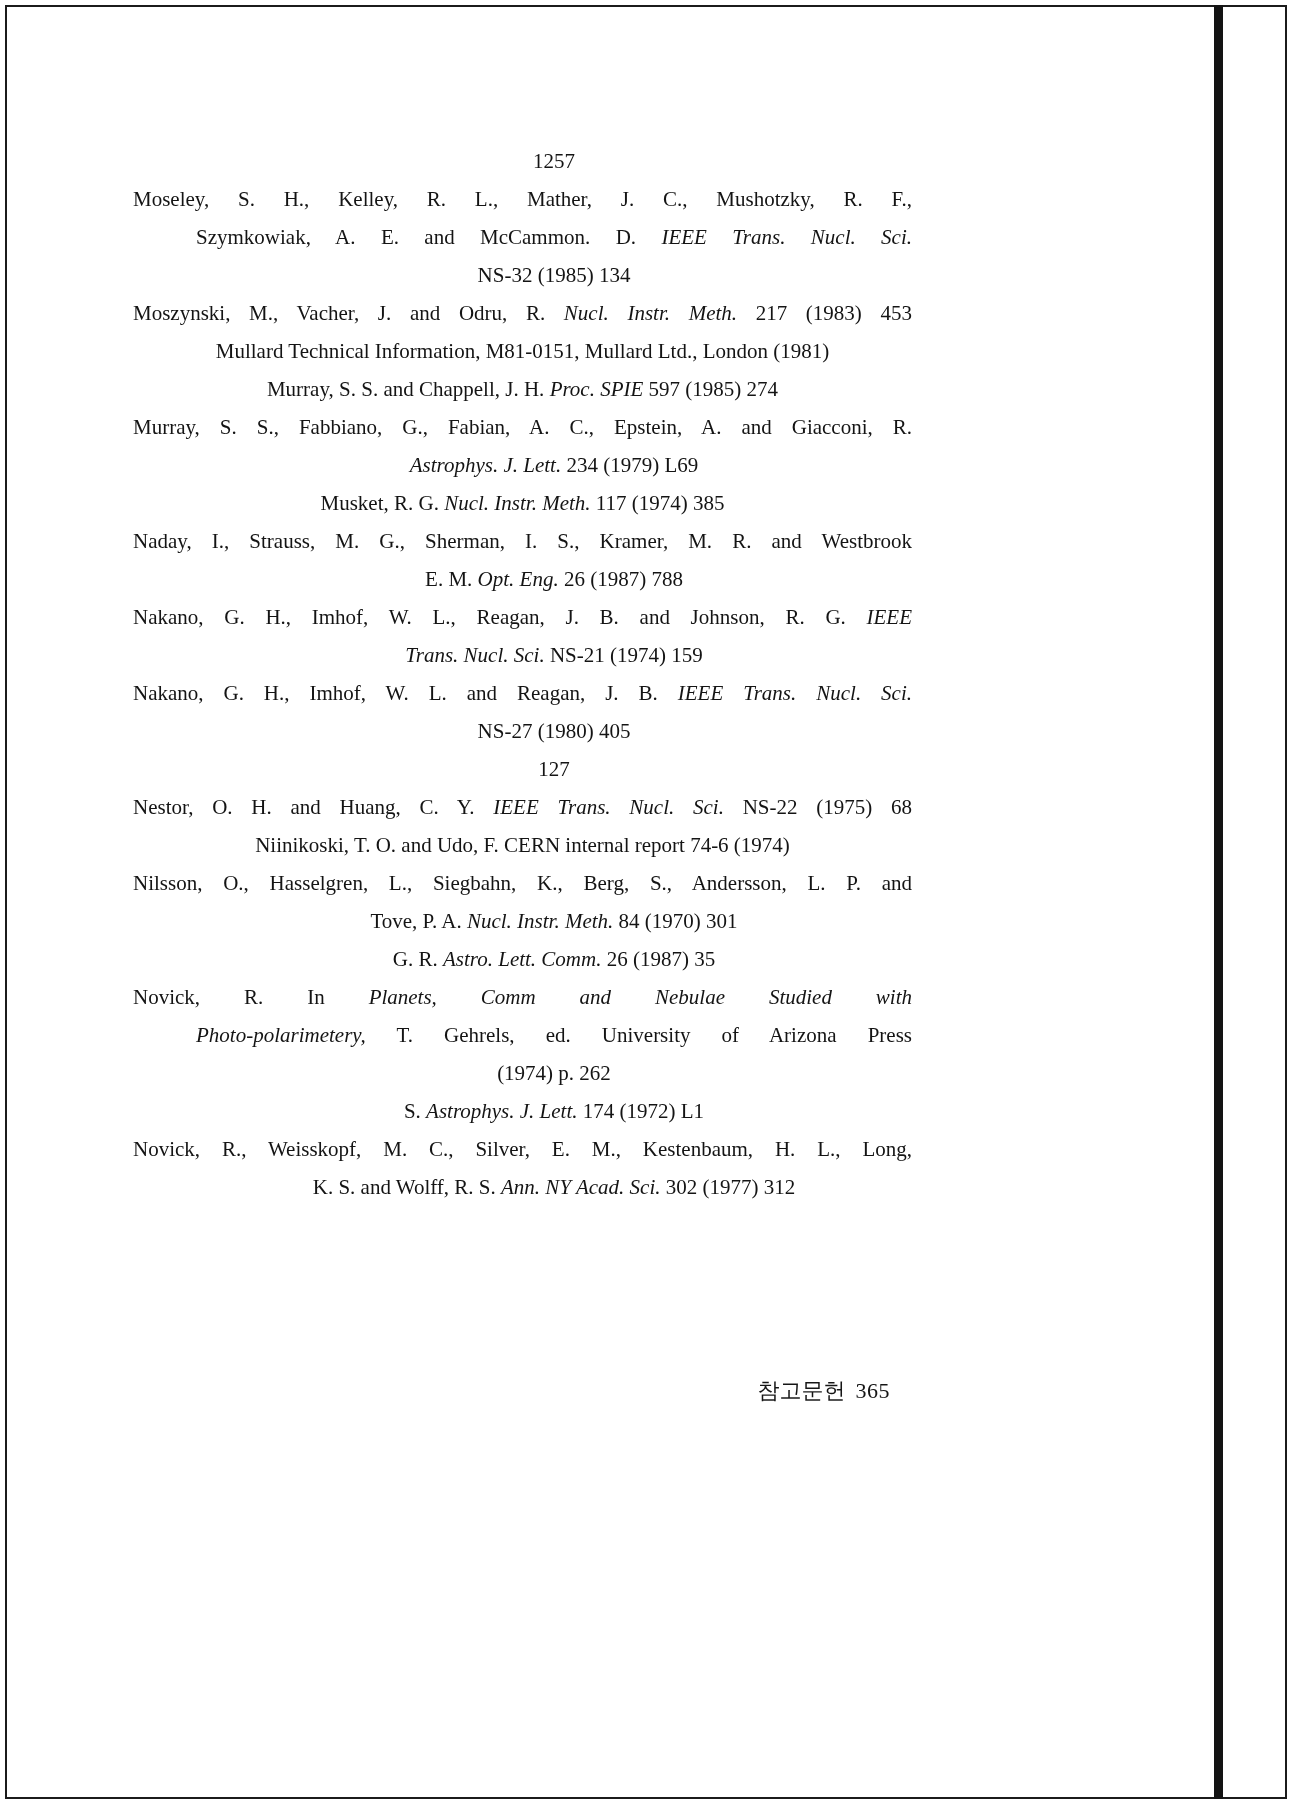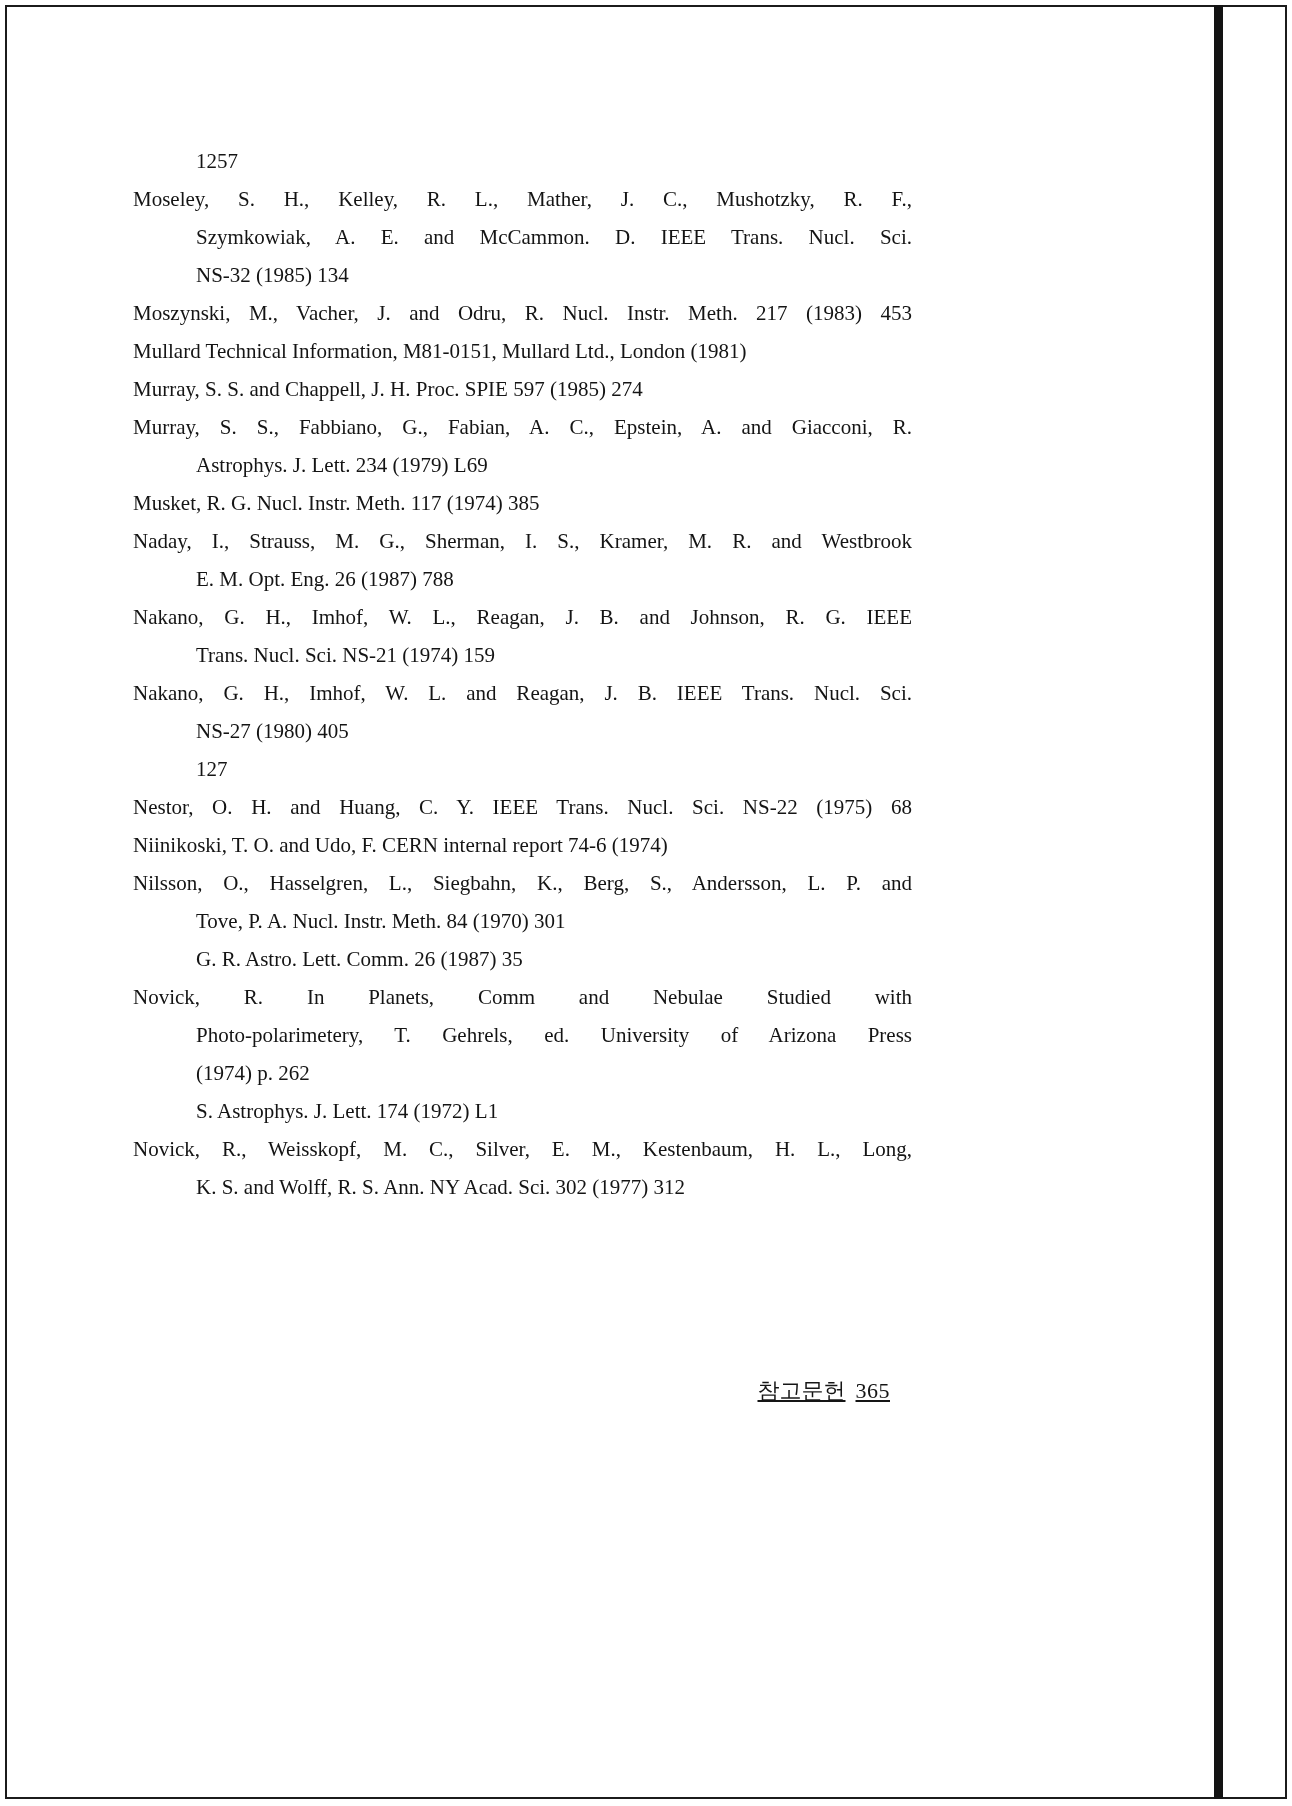--- a/index.html
+++ b/index.html
@@ -28,35 +28,34 @@
     background: #131313;
   }
   .content {
     position: absolute;
     left: 133px;
     top: 142px;
     width: 779px;
     font-size: 21px;
     line-height: 38px;
   }
-  .line { text-align: left; }
+  .line { text-align: center; }
   .line.just { text-align: justify; text-align-last: justify; }
   .line.cont { padding-left: 63px; }
-  .it { }
+  .it { font-style: italic; }
   .footer {
     position: absolute;
     top: 1376px;
     left: 133px;
     width: 757px;
     text-align: right;
     font-size: 22px;
     line-height: 30px;
     color: #151515;
     font-family: "Liberation Serif", "DejaVu Sans", serif;
-    text-decoration: underline;
   }
   .footer .pagenum { margin-left: 10px; letter-spacing: 0.5px; }
 </style>
 </head>
 <body>
 
 <div class="page-frame"></div>
 <div class="edge-bar"></div>
 
 <div class="content">

